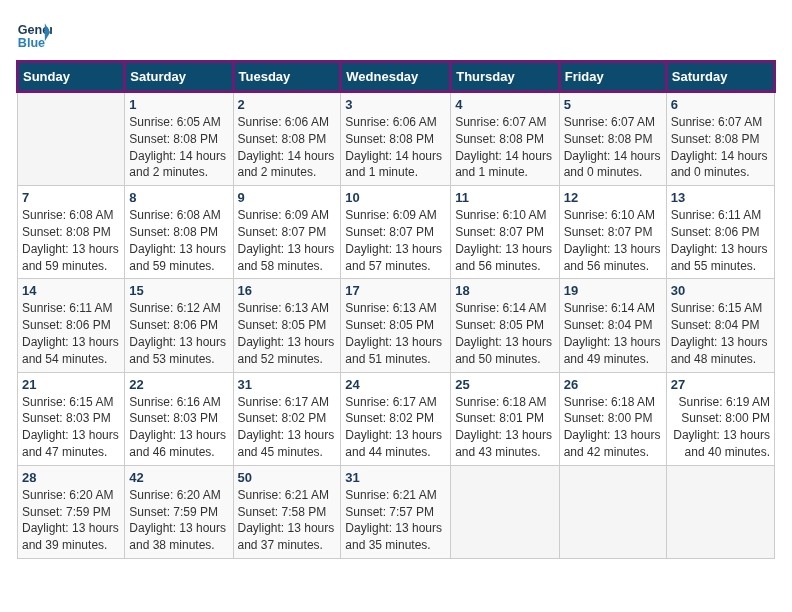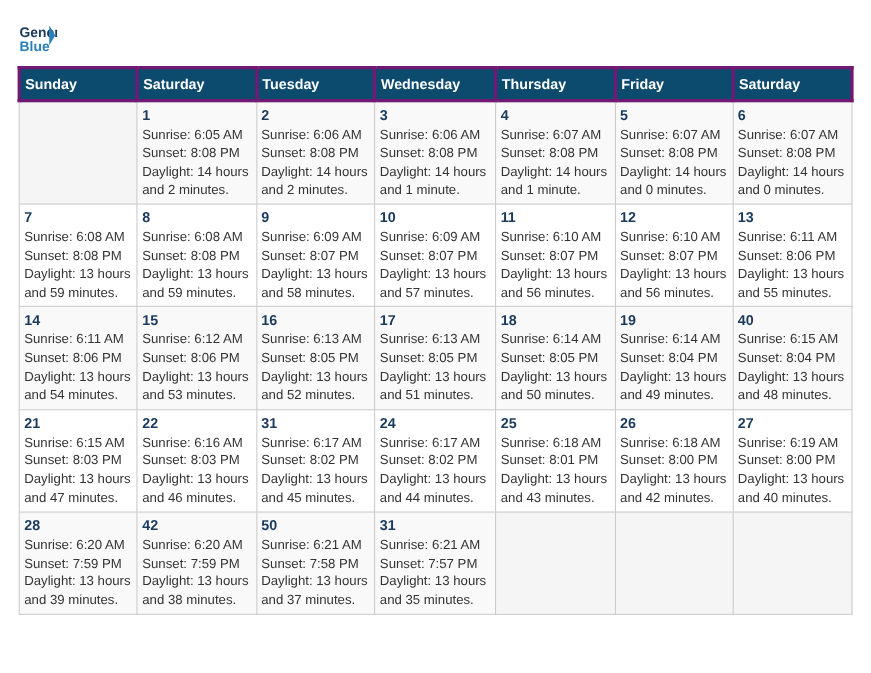--- a/index.html
+++ b/index.html
@@ -241,21 +241,21 @@
 and 50 minutes.</div>
         </td>
         <td>
           <span class="day-number">19</span>
           <div class="day-info" style="white-space: pre-line;">Sunrise: 6:14 AM
 Sunset: 8:04 PM
 Daylight: 13 hours
 and 49 minutes.</div>
         </td>
         <td>
-          <span class="day-number">40</span>
+          <span class="day-number">30</span>
           <div class="day-info" style="white-space: pre-line;">Sunrise: 6:15 AM
 Sunset: 8:04 PM
 Daylight: 13 hours
 and 48 minutes.</div>
         </td>
       </tr>
       <tr>
         <td>
           <span class="day-number">21</span>
           <div class="day-info" style="white-space: pre-line;">Sunrise: 6:15 AM
@@ -293,21 +293,21 @@
         </td>
         <td>
           <span class="day-number">26</span>
           <div class="day-info" style="white-space: pre-line;">Sunrise: 6:18 AM
 Sunset: 8:00 PM
 Daylight: 13 hours
 and 42 minutes.</div>
         </td>
         <td>
           <span class="day-number">27</span>
-          <div class="day-info" style="white-space: pre-line;">Sunrise: 6:19 AM
+          <div class="day-info" style="white-space: pre-line; text-align: right;">Sunrise: 6:19 AM
 Sunset: 8:00 PM
 Daylight: 13 hours
 and 40 minutes.</div>
         </td>
       </tr>
       <tr>
         <td>
           <span class="day-number">28</span>
           <div class="day-info" style="white-space: pre-line;">Sunrise: 6:20 AM
 Sunset: 7:59 PM

